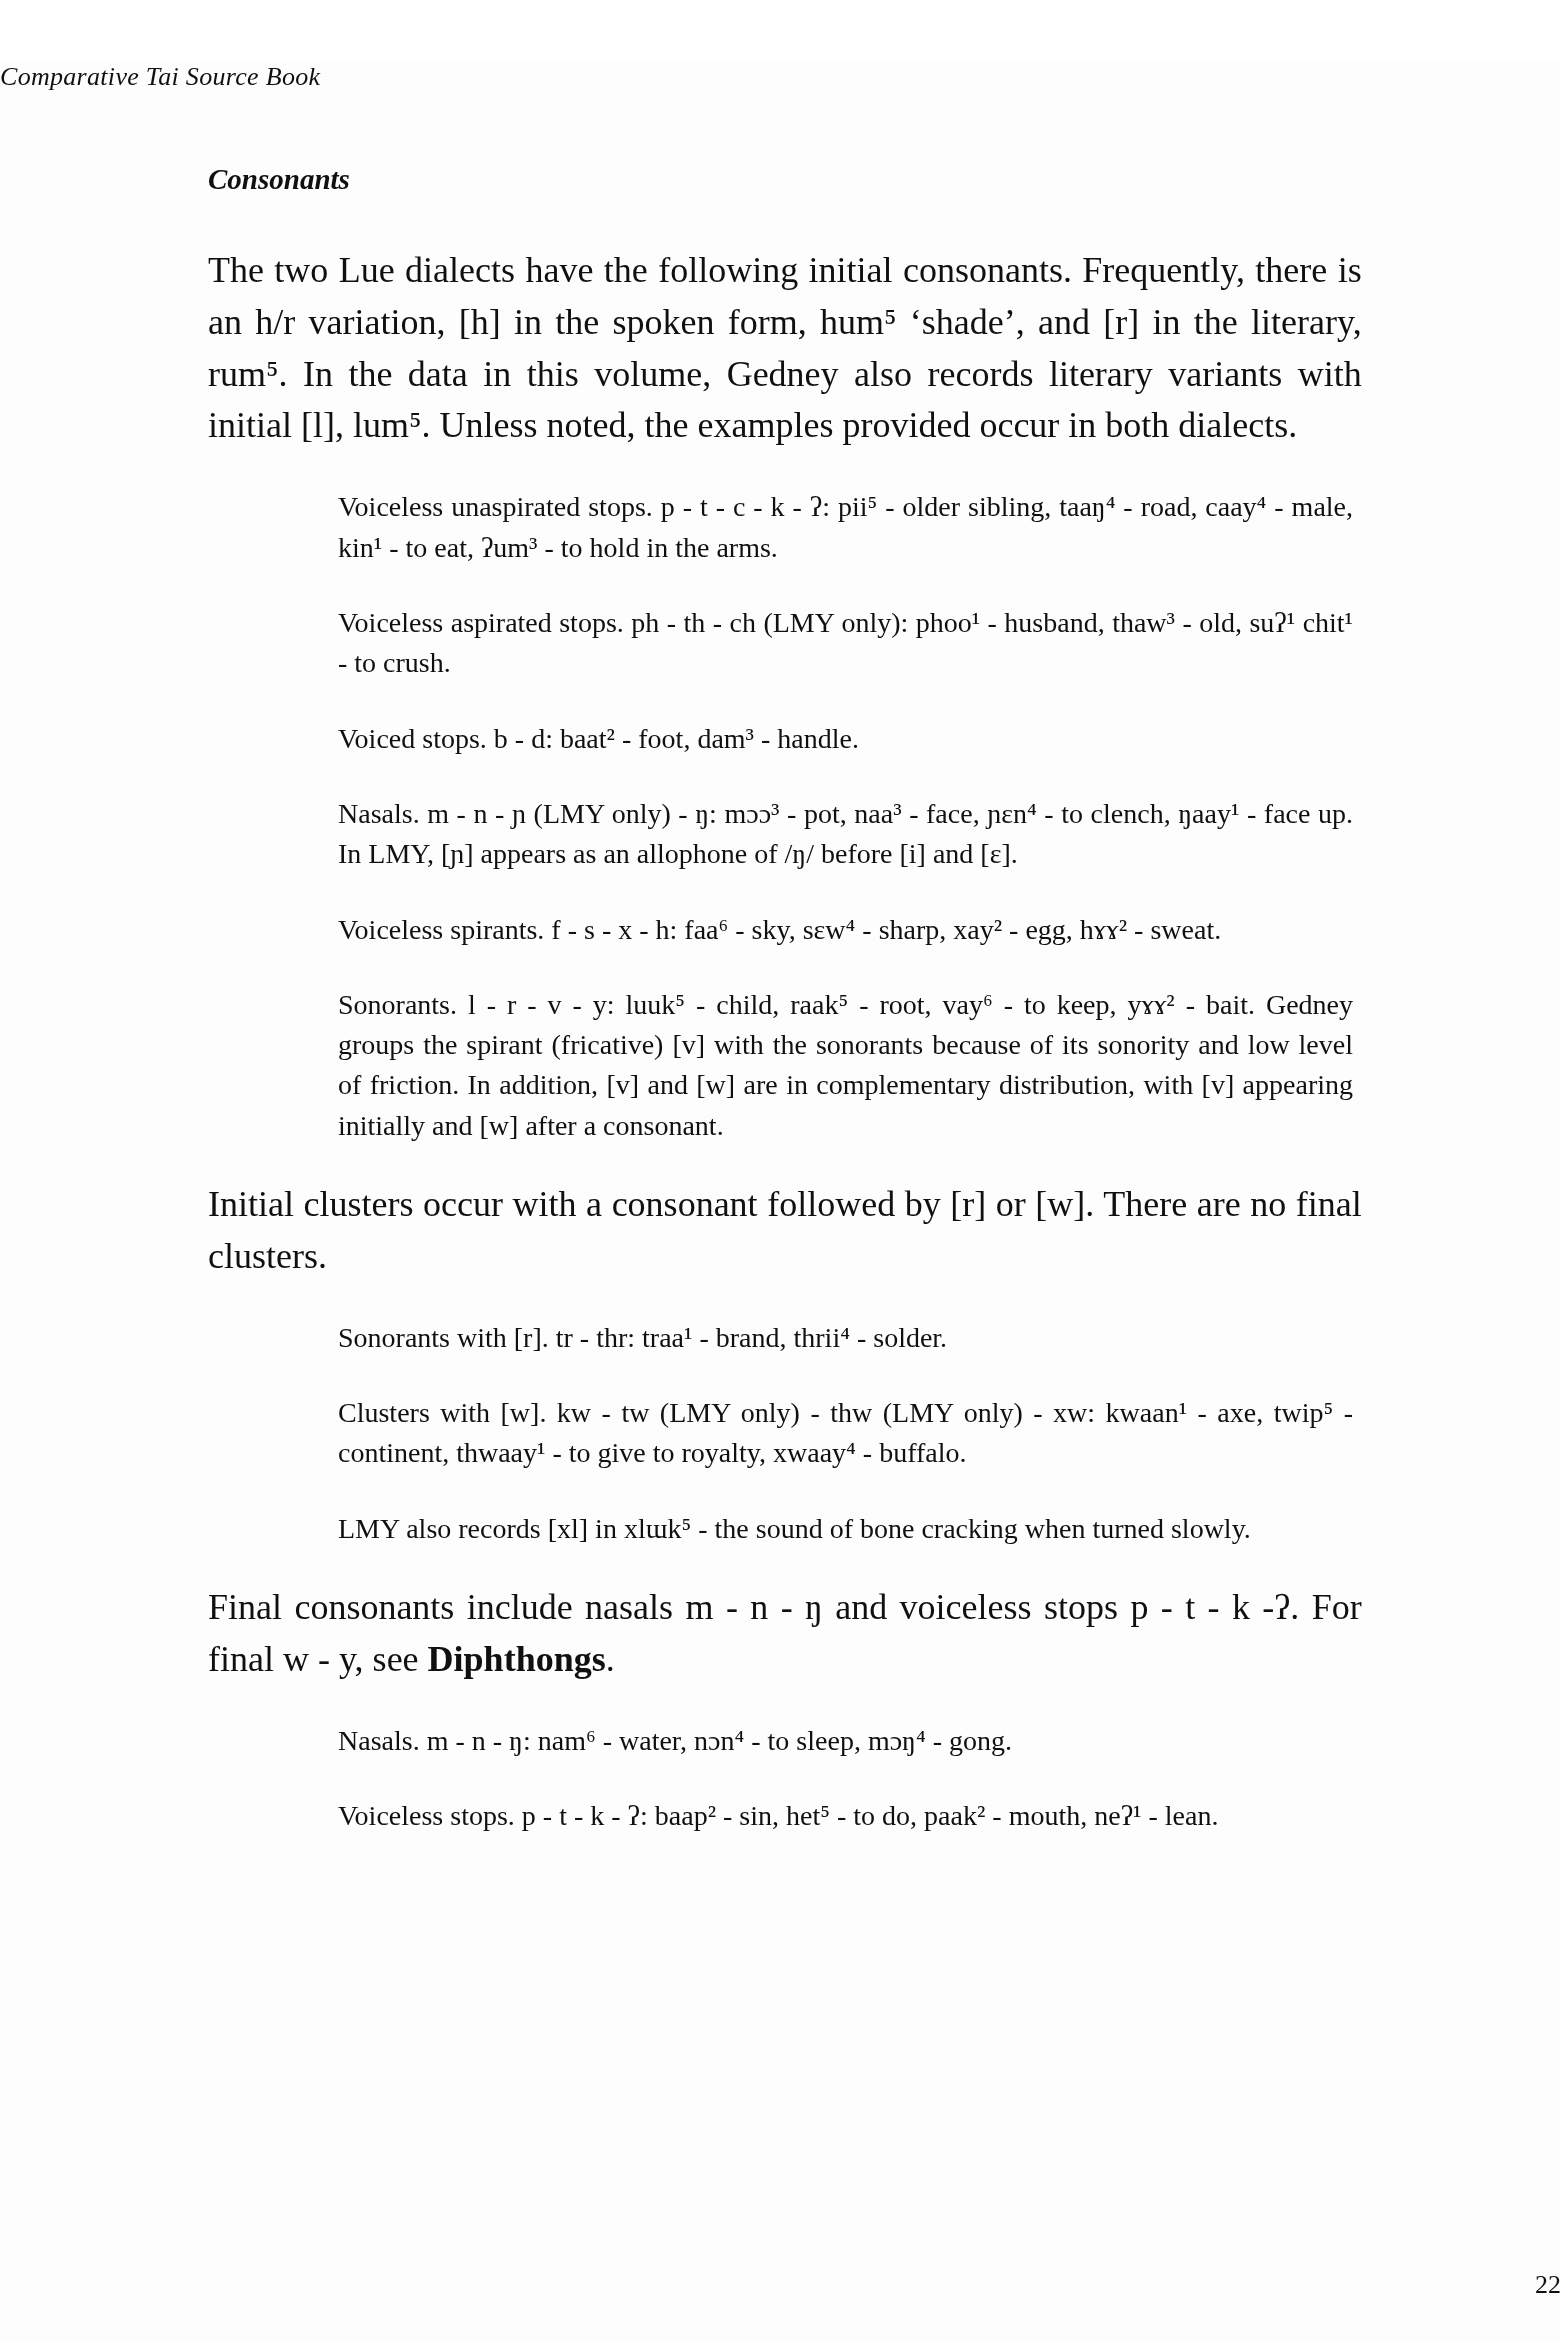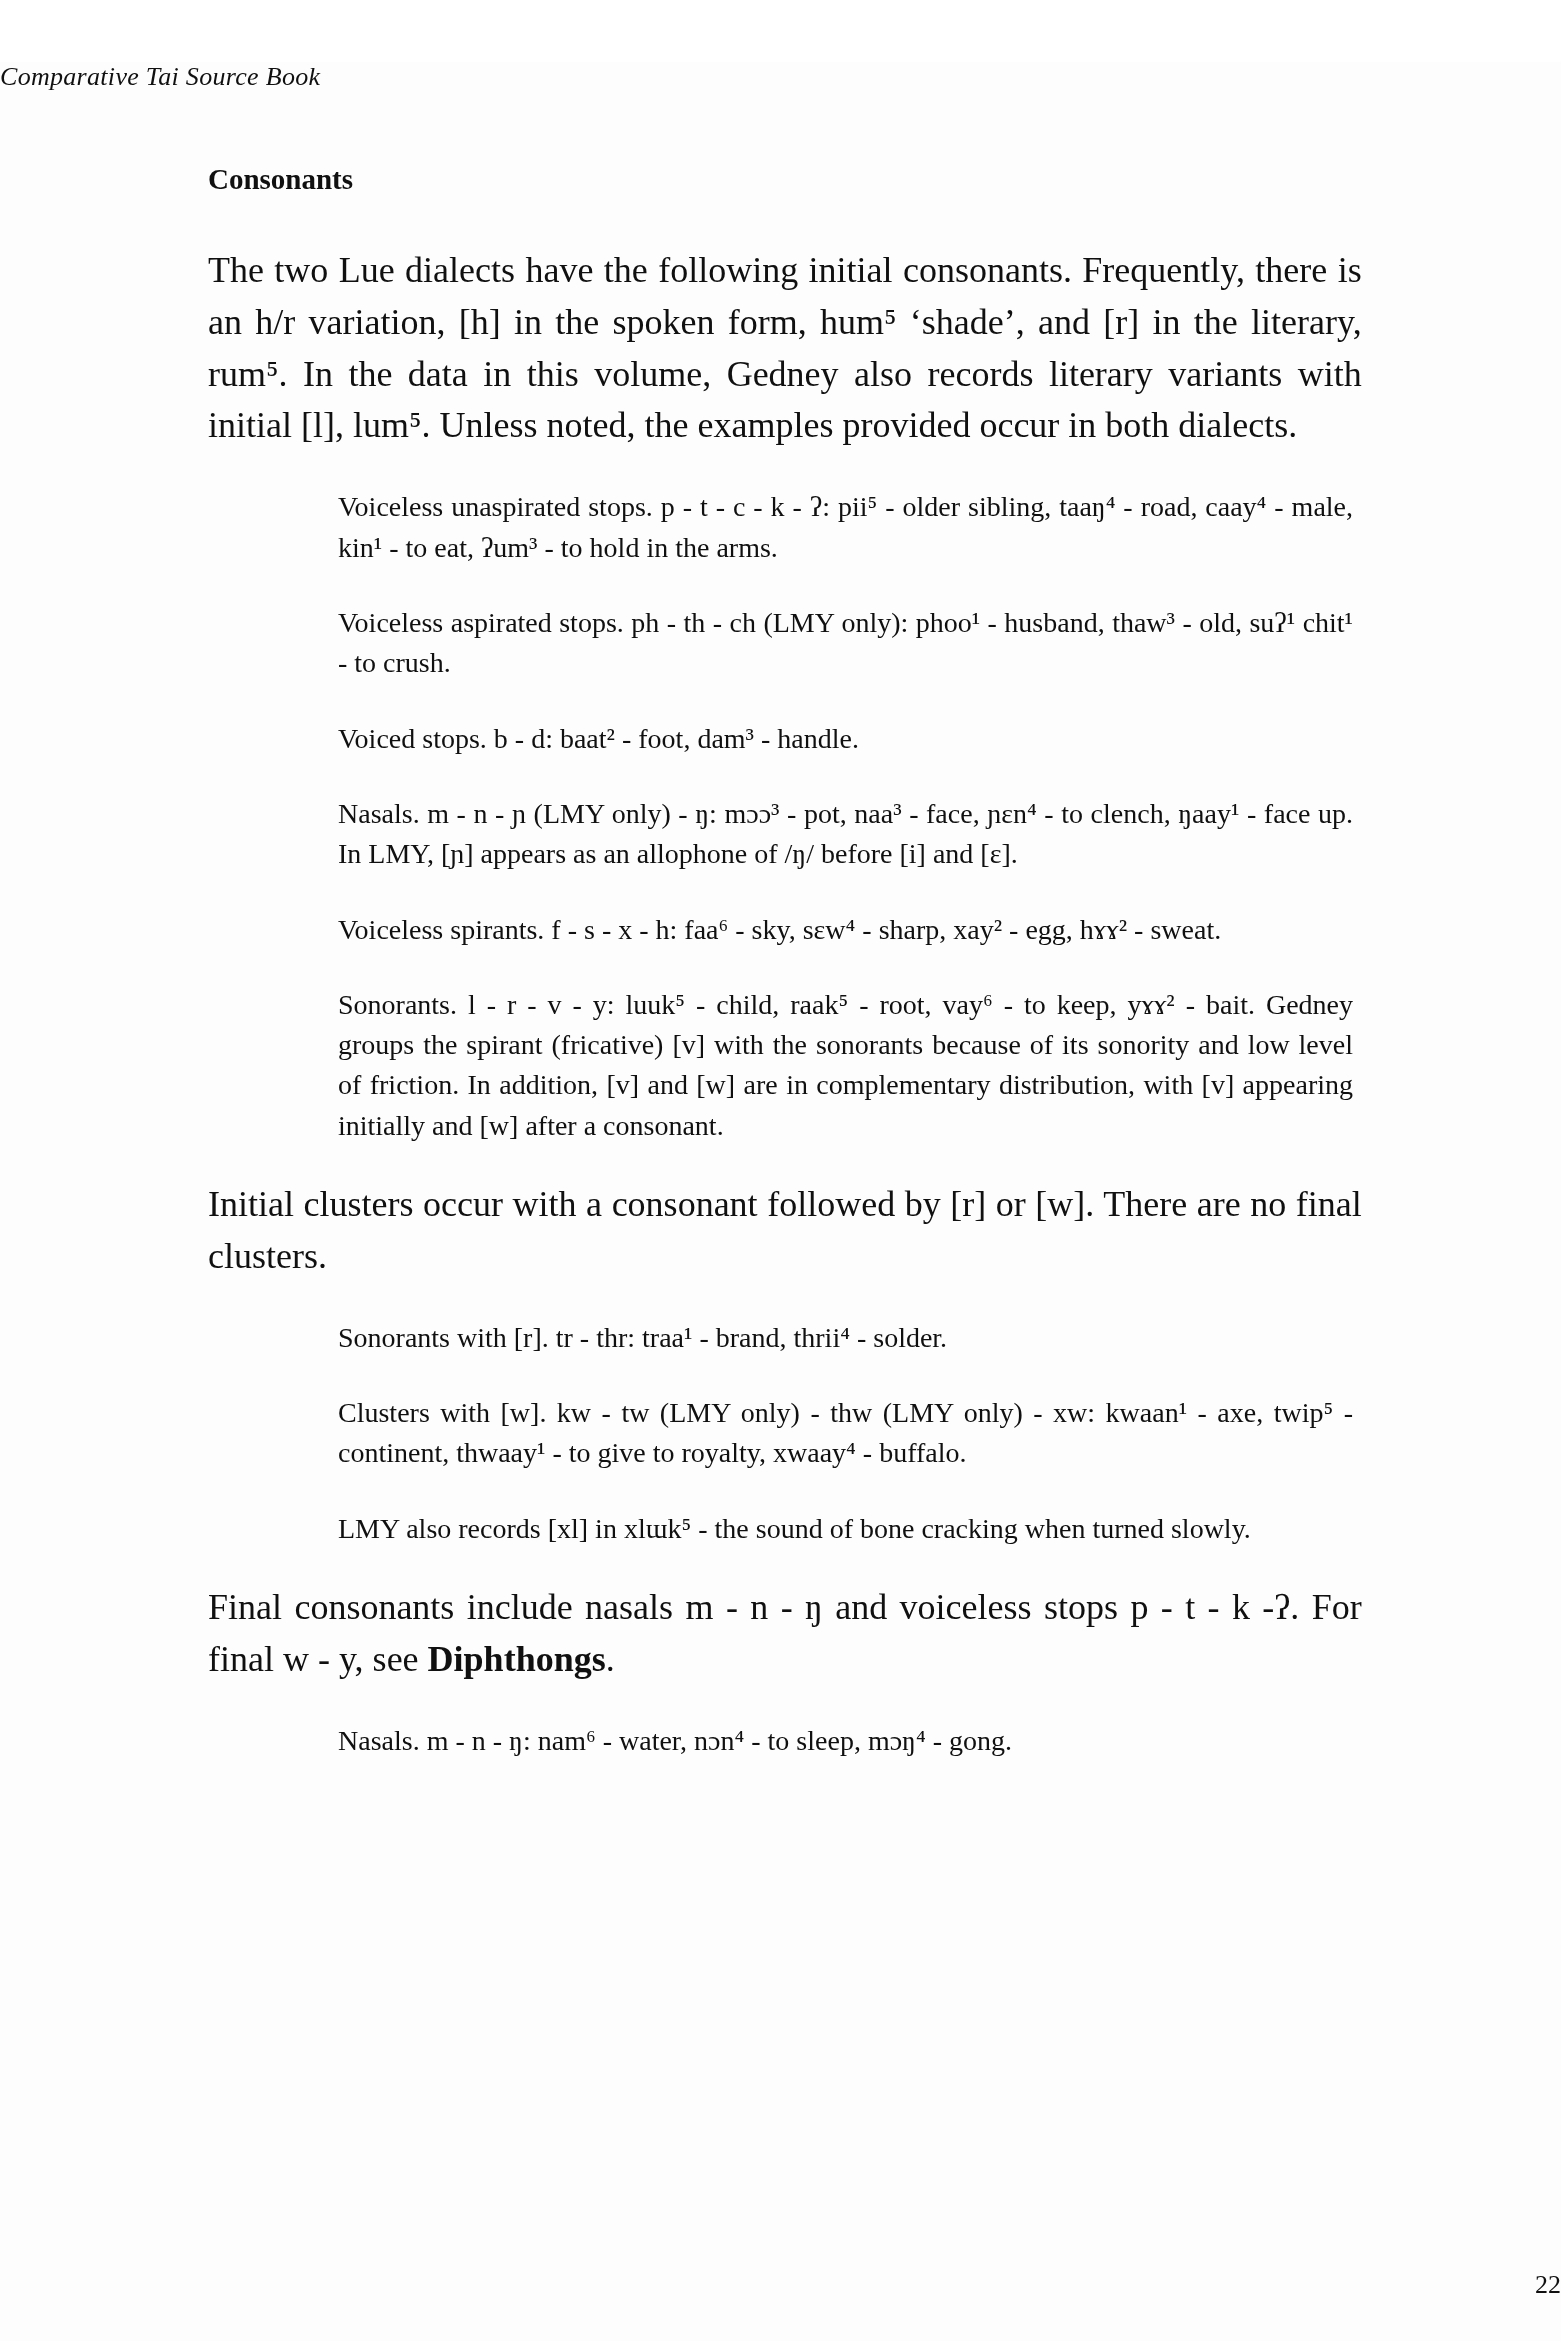--- a/index.html
+++ b/index.html
@@ -31,20 +31,21 @@
   }
   .content {
     margin: 0 auto;
     width: 1197px;
     padding-left: 26px;
     padding-right: 17.3px;
     box-sizing: border-box;
   }
   .section-title {
     font-weight: bold;
+    font-style: italic;
     font-size: 29px;
     margin-top: 71px;
     margin-bottom: 0;
   }
   p.body-para {
     font-size: 36px;
     line-height: 1.44;
     text-align: justify;
     margin: 33px 0 0 0;
     hyphens: none;
@@ -103,20 +104,21 @@
       <p>Clusters with [w]. kw - tw (LMY only) - thw (LMY only) - xw: kwaan¹ - axe, twip⁵ - continent, thwaay¹ - to give to royalty, xwaay⁴ - buffalo.</p>
       <p>LMY also records [xl] in xlɯk⁵ - the sound of bone cracking when turned slowly.</p>
     </div>
 
     <p class="body-para">
       <span>Final consonants include nasals m - n - ŋ and voiceless stops p - t - k -ʔ. For final w - y, see </span><span class="bold-italic">Diphthongs</span><span>.</span>
     </p>
 
     <div class="indent-block">
       <p>Nasals. m - n - ŋ: nam⁶ - water, nɔn⁴ - to sleep, mɔŋ⁴ - gong.</p>
+      <p>Voiceless stops. p - t - k - ʔ: baap² - sin, het⁵ - to do, paak² - mouth, neʔ¹ - lean.</p>
     </div>
 
   </div>
 
   <div class="page-number">22</div>
 
 </div>
 
 
 </body></html>

